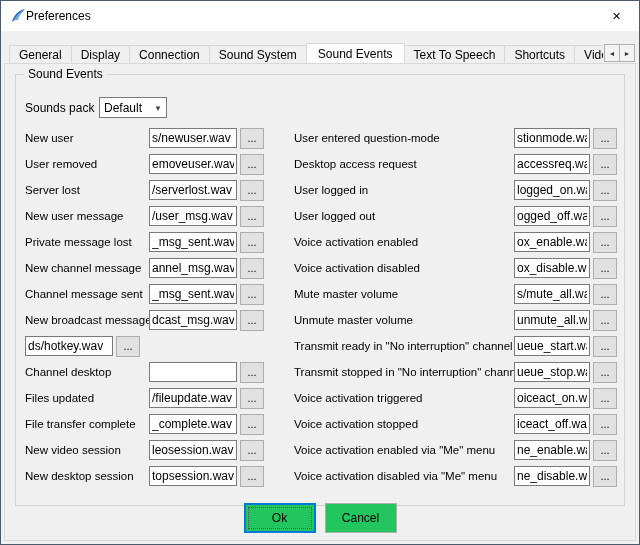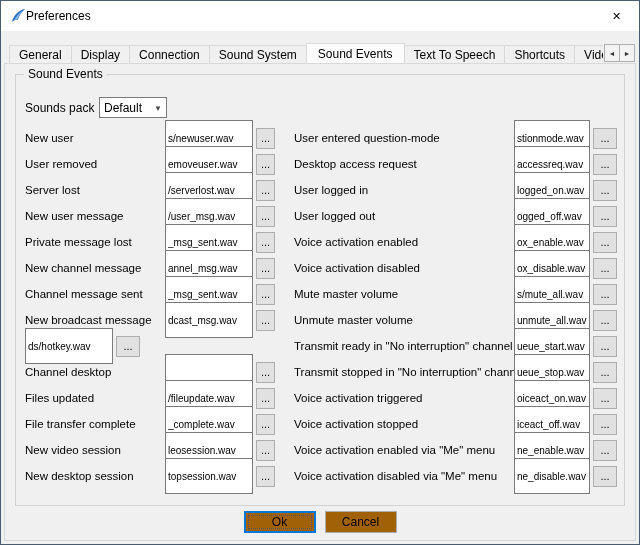--- a/index.html
+++ b/index.html
@@ -77,41 +77,41 @@
   .combo-text { flex: 1; padding-left: 4px; }
   .combo-arrow { width: 16px; text-align: center; font-size: 9px; color: #444; }
 
   .events-grid {
     position: absolute; top: 50px; left: 9px; right: 6px; display: flex;
   }
   .col-left { width: 250px; flex: none; }
   .col-right { flex: 1; }
   .event-row { display: flex; align-items: center; height: 26px; }
   .ev-label { font-size: 11.5px; color: #000; flex: none; white-space: nowrap; overflow: hidden; }
-  .col-left .ev-label { width: 140px; }
+  .col-left .ev-label { width: 124px; }
   .col-right .ev-label { width: 220px; margin-left: 19px; }
   .ev-input {
     height: 20px; border: 1px solid #7a7a7a; background: #fff;
-    font-family: "Liberation Sans", sans-serif; font-size: 10px; padding: 17px 2px; color: #000;
+    font-family: "Liberation Sans", sans-serif; font-size: 12px; padding: 1px 2px; color: #000;
   }
   .col-left .ev-input { width: 88px; }
   .col-right .ev-input { width: 76px; }
   .browse-btn {
     width: 24px; height: 21px; margin-left: 3px; background: #e1e1e1;
     border: 1px solid #adadad; font-size: 11px; color: #000; line-height: 10px;
     display: flex; align-items: flex-end; justify-content: center; padding-bottom: 5px;
   }
 
   
   .button-bar {
     position: absolute; bottom: 7px; left: 0; right: 0;
     display: flex; justify-content: center; gap: 9px;
   }
   .dlg-btn {
-    width: 72px; height: 22px; background: #a16207; border: 1px solid #adadad;
+    width: 72px; height: 30px; background: #22c55e; border: 1px solid #adadad;
     font-family: "Liberation Sans", sans-serif; font-size: 12px; color: #000;
   }
   .dlg-btn.default {
     border-color: #0078d7; box-shadow: inset 0 0 0 1px #0078d7; position: relative;
   }
   .dlg-btn.default::after {
     content: ""; position: absolute; inset: 3px; border: 1px dotted #555; pointer-events: none;
   }
 </style>
 </head>

